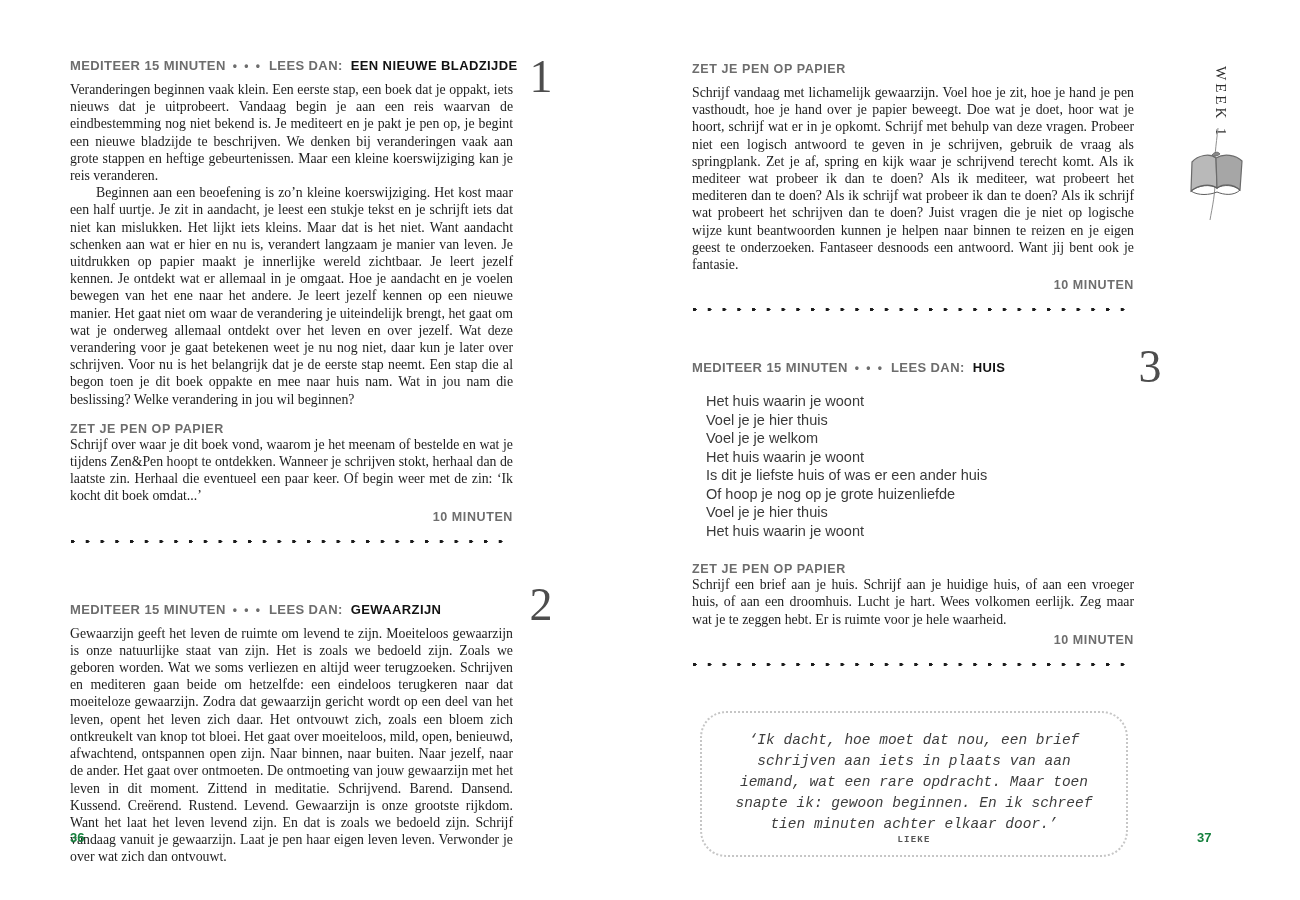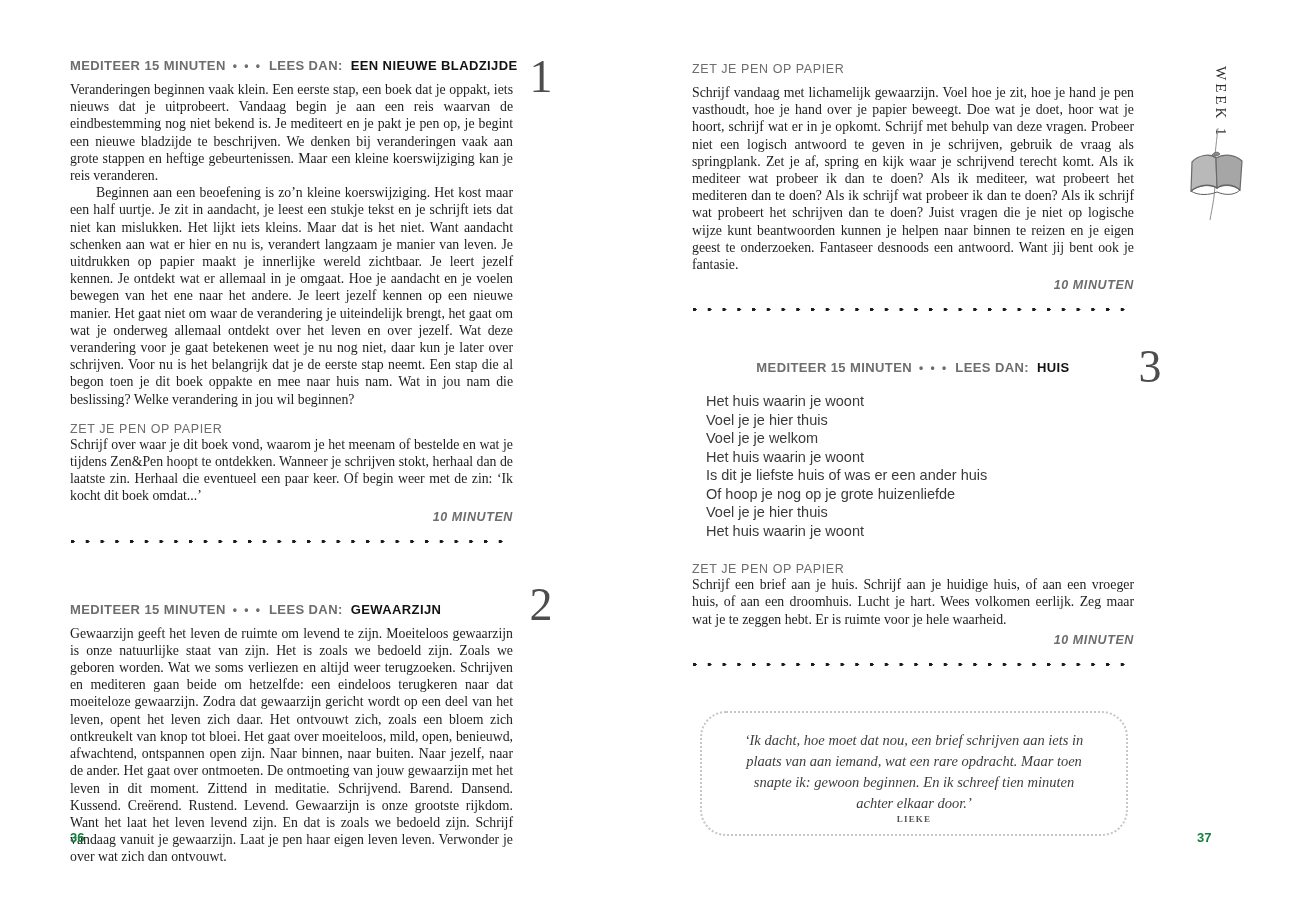--- a/index.html
+++ b/index.html
@@ -18,39 +18,39 @@
              line-height:1; color:#4d4d4d; font-weight:normal; }
   .n1 { right:-40px; top:-4px; }
   .n2 { right:-40px; top:-20px; }
   .n3 { right:-28px; top:-16px; }
 
   .body { font-size:13.8px; line-height:17.2px; text-align:justify; color:#1d1d1d;
           hyphens:auto; -webkit-hyphens:auto; }
   .mt6 { margin-top:8px; }
   .indent { text-indent:26px; }
 
-  .ex-head { font-family:"Liberation Sans", sans-serif; font-size:12.5px; font-weight:normal;
+  .ex-head { font-family:"Liberation Sans", sans-serif; font-size:12.5px; font-weight:bold;
              color:#6d6d6d; letter-spacing:0.6px; margin-top:14px; }
   .mt0 { margin-top:0; }
   .mt22 { margin-top:22px; }
   .duration { font-family:"Liberation Sans", sans-serif; font-size:12.5px; font-weight:bold;
-              color:#6d6d6d; letter-spacing:0.6px; text-align:right; margin-top:5px;font-style:italic; }
+              color:#6d6d6d; letter-spacing:0.6px; text-align:right; margin-top:5px; }
   .dotted { height:5px; margin-top:15px;
             background-image: radial-gradient(circle 2px at 2.5px 2.5px, #1c1c1c 98%, transparent 100%);
             background-size:14.75px 5px; background-repeat:repeat-x; }
 
   .head-gap1 { margin-top:58px; }
-  .head-gap2 { margin-top:48px;text-align:center; }
+  .head-gap2 { margin-top:48px; }
 
   .poem { font-family:"Liberation Sans", sans-serif; font-size:14.5px; line-height:18.5px;
           color:#3a3a3a; padding-left:14px; margin-top:17px; }
 
   .quote-box { margin-top:44px; margin-left:8px; width:428px; border:2px dotted #c6c6c6;
                border-radius:26px; padding:17px 32px 10px; text-align:center;
-               font-family:Liberation Serif, serif; }
+               font-family:Liberation Mono, monospace; }
   .quote-text { font-style:italic; font-size:14.5px; line-height:21px; color:#3d3d3d; }
   .quote-attr { font-size:9px; font-weight:bold; letter-spacing:1.2px; color:#555; }
 
   .pagenum { position:absolute; top:830px; font-family:"Liberation Sans", sans-serif;
              font-weight:bold; font-size:13px; color:#15803d; }
   .pagenum-left  { left:70px; }
   .pagenum-right { left:1197px; }
 
   .week-label { position:absolute; left:1212px; top:66px; writing-mode:vertical-rl;
                 font-family:"Liberation Serif", serif; font-size:15px; letter-spacing:3px;

